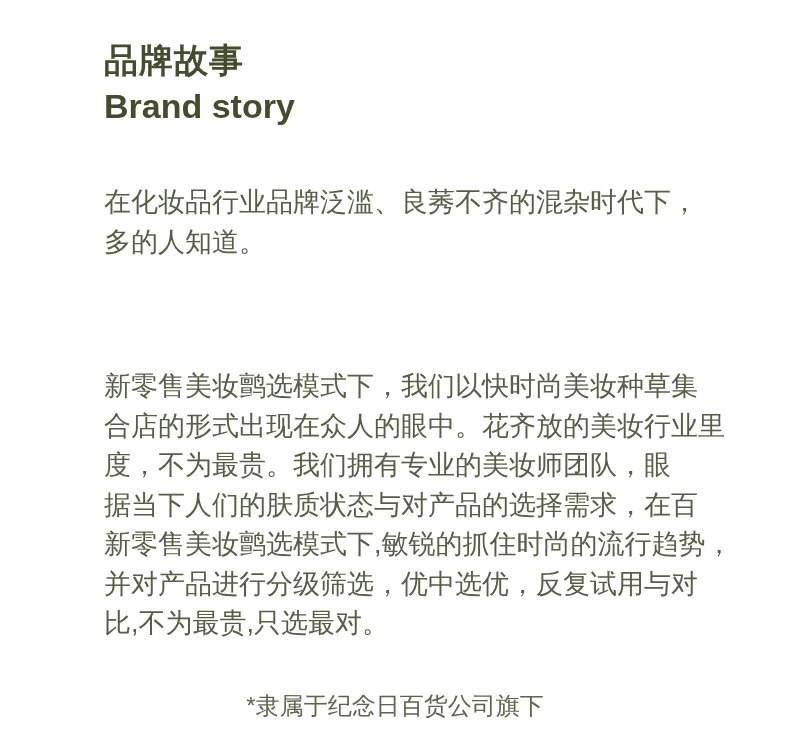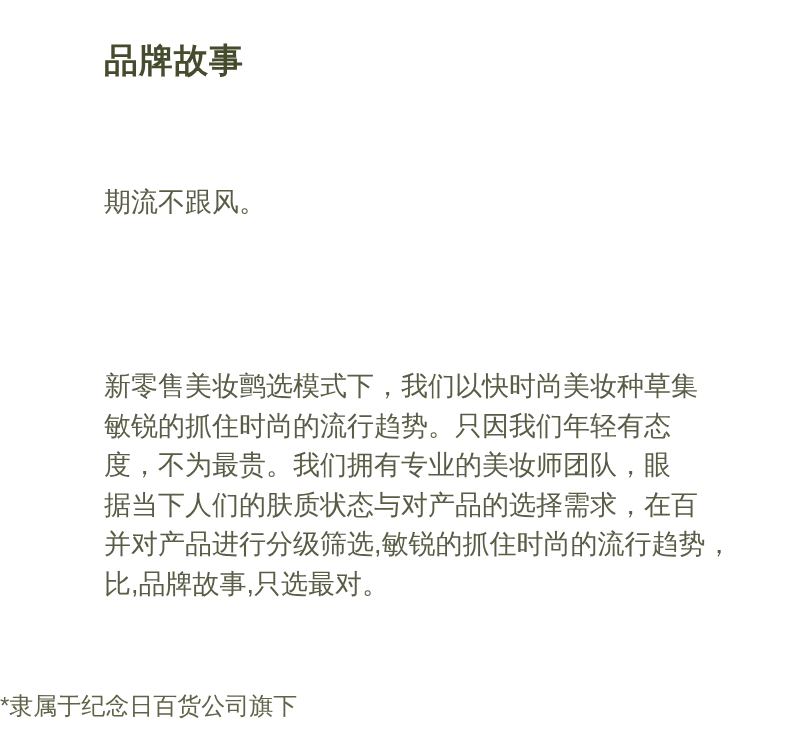--- a/index.html
+++ b/index.html
@@ -51,43 +51,46 @@
     white-space:nowrap;
     letter-spacing:0px;
   }
   .para-1{top:183px;}
   .para-2{top:367px;}
   .footer-note{
     position:absolute;
     left:0;
     top:690px;
     width:790px;
-    text-align:left;
+    text-align:center;
     font-size:24px;
     line-height:32px;
     color:var(--footer-color);
   }
 </style>
 </head>
 <body>
 
 <div class="page">
 
   <header class="header">
     <div class="title-zh">品牌故事</div>
+    <div class="title-en">Brand story</div>
   </header>
 
   <section class="para para-1">
-    <p>期流不跟风。</p>
+    <p>在化妆品行业品牌泛滥、良莠不齐的混杂时代下，</p>
+    <p>多的人知道。</p>
   </section>
 
   <section class="para para-2">
     <p>新零售美妆鹯选模式下，我们以快时尚美妆种草集</p>
-    <p>敏锐的抓住时尚的流行趋势。只因我们年轻有态</p>
+    <p>合店的形式出现在众人的眼中。花齐放的美妆行业里</p>
     <p>度，不为最贵。我们拥有专业的美妆师团队，眼</p>
     <p>据当下人们的肤质状态与对产品的选择需求，在百</p>
-    <p>并对产品进行分级筛选,敏锐的抓住时尚的流行趋势，</p>
-    <p>比,品牌故事,只选最对。</p>
+    <p>新零售美妆鹯选模式下,敏锐的抓住时尚的流行趋势，</p>
+    <p>并对产品进行分级筛选，优中选优，反复试用与对</p>
+    <p>比,不为最贵,只选最对。</p>
   </section>
 
   <div class="footer-note">*隶属于纪念日百货公司旗下</div>
 
 </div>
 
 </body></html>

